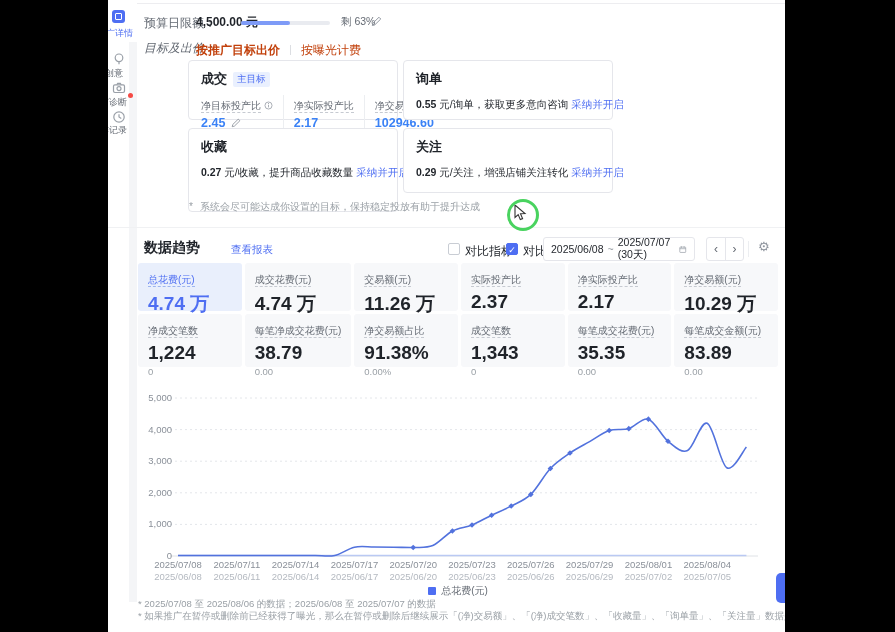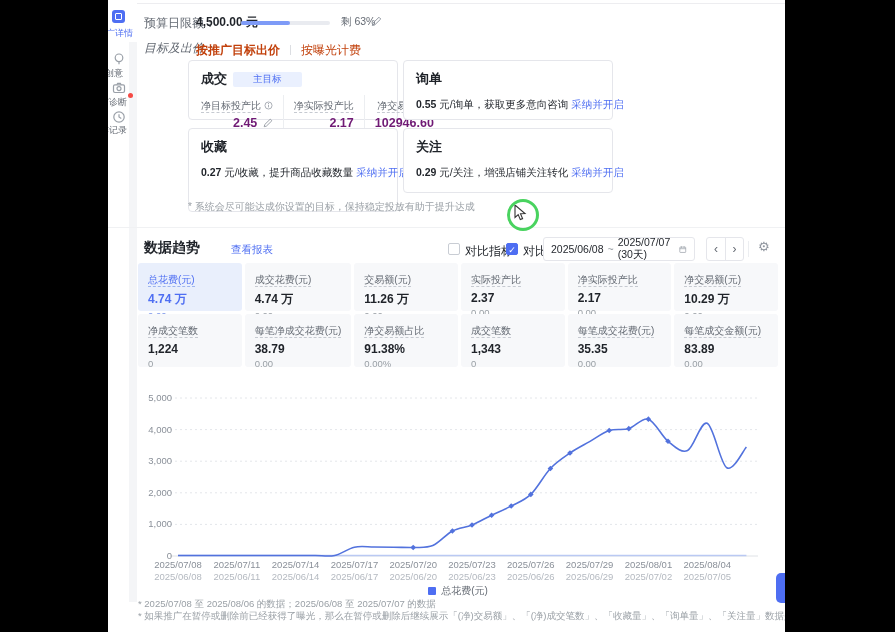--- a/index.html
+++ b/index.html
@@ -24,27 +24,27 @@
   .val-bold { font-size:12px; font-weight:bold; color:#1f2329; white-space:nowrap; }
   .bar { position:absolute; left:133px; top:21px; width:89px; height:4px; background:#e9ebf0; border-radius:2px; }
   .bar-fill { height:4px; background:#7e9bf7; border-radius:2px; }
   .small-gray { font-size:11px; color:#646a73; white-space:nowrap; }
   .opt { font-size:12px; color:#c2410c; white-space:nowrap; }
   .opt-sep { display:inline-block; width:1px; height:10px; background:#dcdee2; margin:0 10px; vertical-align:-1px; }
 
   
   .gcard { position:absolute; width:210px; border:1px solid #e5e6eb; border-radius:4px; background:#fff; padding:8px 12px; }
   .gtitle { font-size:13px; font-weight:bold; color:#1f2329; display:inline-block; }
-  .badge { display:inline-block; margin-left:6px; font-size:9.5px; color:#4e6ef2; background:#eaf0fe; border-radius:2px; padding:1px 20px; vertical-align:1px; }
+  .badge { display:inline-block; margin-left:6px; font-size:9.5px; color:#4e6ef2; background:#eaf0fe; border-radius:2px; padding:1px 4px; vertical-align:1px; }
   .stats { display:flex; margin-top:7px; }
-  .stat { padding-right:10px;text-align:right; }
+  .stat { padding-right:10px; }
   .stat + .stat { border-left:1px solid #eceef1; padding-left:10px; }
   .slabel { font-size:10px; color:#646a73; white-space:nowrap; }
   .dashed { border-bottom:1px dashed #c6cad1; padding-bottom:1px; }
-  .sval { font-size:12.5px; font-weight:bold; color:#701a75; margin-top:3px; white-space:nowrap; }
+  .sval { font-size:12.5px; font-weight:bold; color:#3b82f6; margin-top:3px; white-space:nowrap; }
   .gdesc { font-size:10.5px; color:#1f2329; margin-top:10px; white-space:nowrap; }
   .gdesc b { font-weight:bold; }
   .link { color:#4e6ef2; cursor:pointer; }
   .note { font-size:10px; color:#9aa0a6; white-space:nowrap; }
 
   .divider { position:absolute; top:227px; left:0; right:0; height:1px; background:#f0f1f3; }
 
   
   .ttitle { font-size:14px; font-weight:bold; color:#1f2329; white-space:nowrap; }
   .tlink { font-size:10.5px; color:#4e6ef2; white-space:nowrap; cursor:pointer;margin-left:29px; }
@@ -58,21 +58,21 @@
   .pbtn { width:18px; text-align:center; font-size:12px; color:#646a73; line-height:22px; cursor:pointer; }
   .pbtn + .pbtn { border-left:1px solid #e5e6eb; }
   .vsep { position:absolute; left:640px; top:241px; width:1px; height:16px; background:#eceef1; }
   .gear { position:absolute; left:650px; top:239px; font-size:13px; color:#8f959e; cursor:pointer; }
 
   
   .mgrid { position:absolute; left:30px; top:263px; width:640px; display:grid;
     grid-template-columns:repeat(6,1fr); grid-template-rows:48px 53px; gap:3px; }
   .mcard { background:#f7f8fa; border-radius:3px; padding:6px 10px; cursor:pointer; }
   .mlabel { font-size:10px; color:#646a73; white-space:nowrap; border-bottom:1px dashed #c6cad1; padding-bottom:1px; }
-  .mval { font-size:12px; font-weight:bold; color:#1f2329; margin-top:4px; white-space:nowrap; }
+  .mval { font-size:19px; font-weight:bold; color:#1f2329; margin-top:4px; white-space:nowrap; }
   .msub { font-size:9.5px; color:#9aa0a6; margin-top:2px; }
   .mcard.sel { background:#e9effc; }
   .mcard.sel .mlabel { color:#4e6ef2; border-color:#9db4f0; }
   .mcard.sel .mval { color:#4e6ef2; }
   .mcard.sel .msub { color:#7e97ea; }
 
   .legend { position:absolute; left:30px; top:584px; width:640px; text-align:center; font-size:10px; color:#646a73; }
   .legend .sq { display:inline-block; width:8px; height:8px; border-radius:1px; background:#4e6ef2; margin-right:5px; vertical-align:-1px; }
   .fnote { position:absolute; left:30px; font-size:9.5px; color:#9aa0a6; white-space:nowrap; }
 
@@ -161,21 +161,21 @@
   <div class="gcard" style="left:80px; top:128px; height:84px;">
     <span class="gtitle">收藏</span>
     <div class="gdesc"><b>0.27</b> <span>元/收藏，提升商品收藏数量</span>&nbsp;<span class="link">采纳并开启</span></div>
   </div>
 
   <div class="gcard" style="left:295px; top:128px; height:65px;">
     <span class="gtitle">关注</span>
     <div class="gdesc"><b>0.29</b> <span>元/关注，增强店铺关注转化</span>&nbsp;<span class="link">采纳并开启</span></div>
   </div>
 
-  <div class="abs note" style="left:80px; top:200px;">* 系统会尽可能达成你设置的目标，保持稳定投放有助于提升达成</div>
+  <div class="abs note" style="left:80px; top:200px;font-family:Liberation Mono, monospace;">* 系统会尽可能达成你设置的目标，保持稳定投放有助于提升达成</div>
 
   <div class="divider"></div>
 
   <span class="abs ttitle" style="left:36px; top:239px;">数据趋势</span>
   <span class="abs tlink" style="left:94px; top:243px;">查看报表</span>
 
   <span class="cb" style="left:340px; top:243px;"></span>
   <span class="cb-lb" style="left:357px; top:243px;">对比指标</span>
   <span class="cb checked" style="left:398px; top:243px;">✓</span>
   <span class="cb-lb" style="left:415px; top:243px;">对比时间</span>

